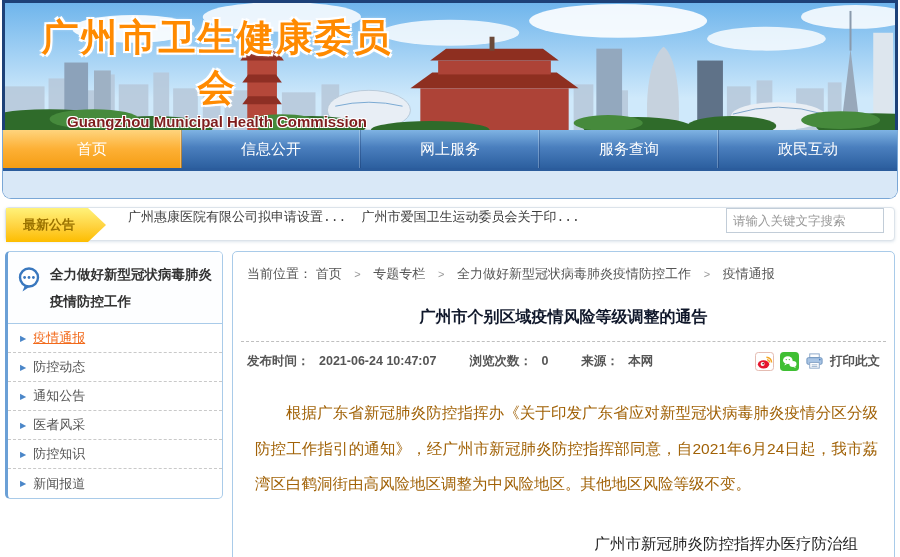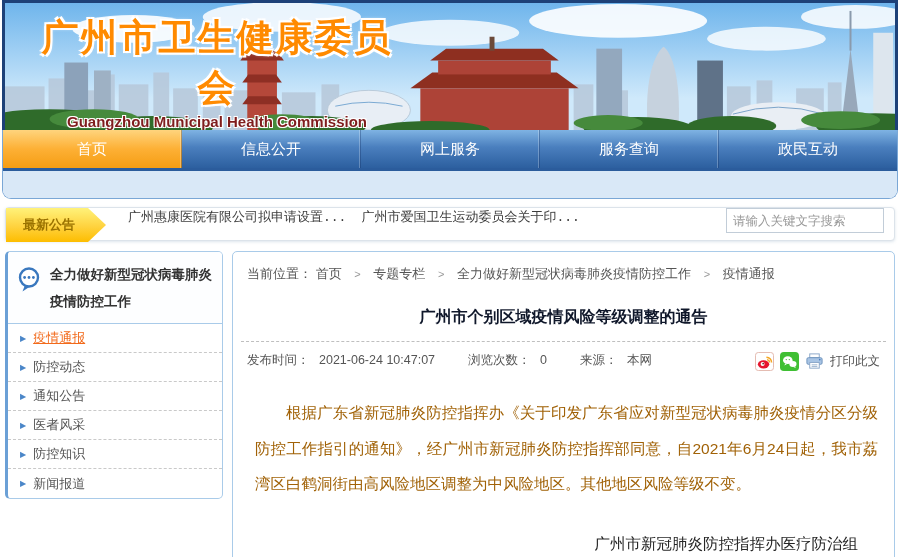--- a/index.html
+++ b/index.html
@@ -64,22 +64,22 @@
 
   
   .panel { flex:1; background:#fff; border:1px solid #a9cbe9;
     border-radius:5px 5px 0 0; min-height:340px; }
   .breadcrumb { padding:13px 14px 10px 14px; font-size:13px; color:#555; }
   .bc-sep { margin:0 9px; color:#999; font-size:11px; }
   .bc-item { color:#555; cursor:pointer; }
   .article-title { margin-top:14px; text-align:center; font-size:16px; font-weight:bold;
     color:#0f172a; }
   .title-divider { margin:13px 8px 0 8px; border-bottom:1px dashed #bfbfbf; }
-  .meta-row { display:flex; align-items:flex-start; padding:10px 14px 0 14px;
-    font-size:12.5px; color:#555; }
+  .meta-row { display:flex; align-items:center; padding:10px 14px 0 14px;
+    font-size:12.5px; color:#555;font-weight:bold; }
   .meta-left span { margin-right:6px; }
   .meta-gap { display:inline-block; width:14px; }
   .meta-right { margin-left:auto; display:flex; align-items:center; gap:6px; }
   .share-icon { width:19px; height:19px; cursor:pointer; }
   .print-label { font-size:12.5px; color:#555; cursor:pointer; }
   .article-body { margin:24px 16px 0 22px; font-size:15.5px; color:#a16207;
     line-height:2.3; text-indent:2em; text-align:justify; }
   .sig-block { margin:26px 36px 0 0; text-align:right; font-size:15.5px; color:#262626;
     line-height:2.1; }
 </style>

